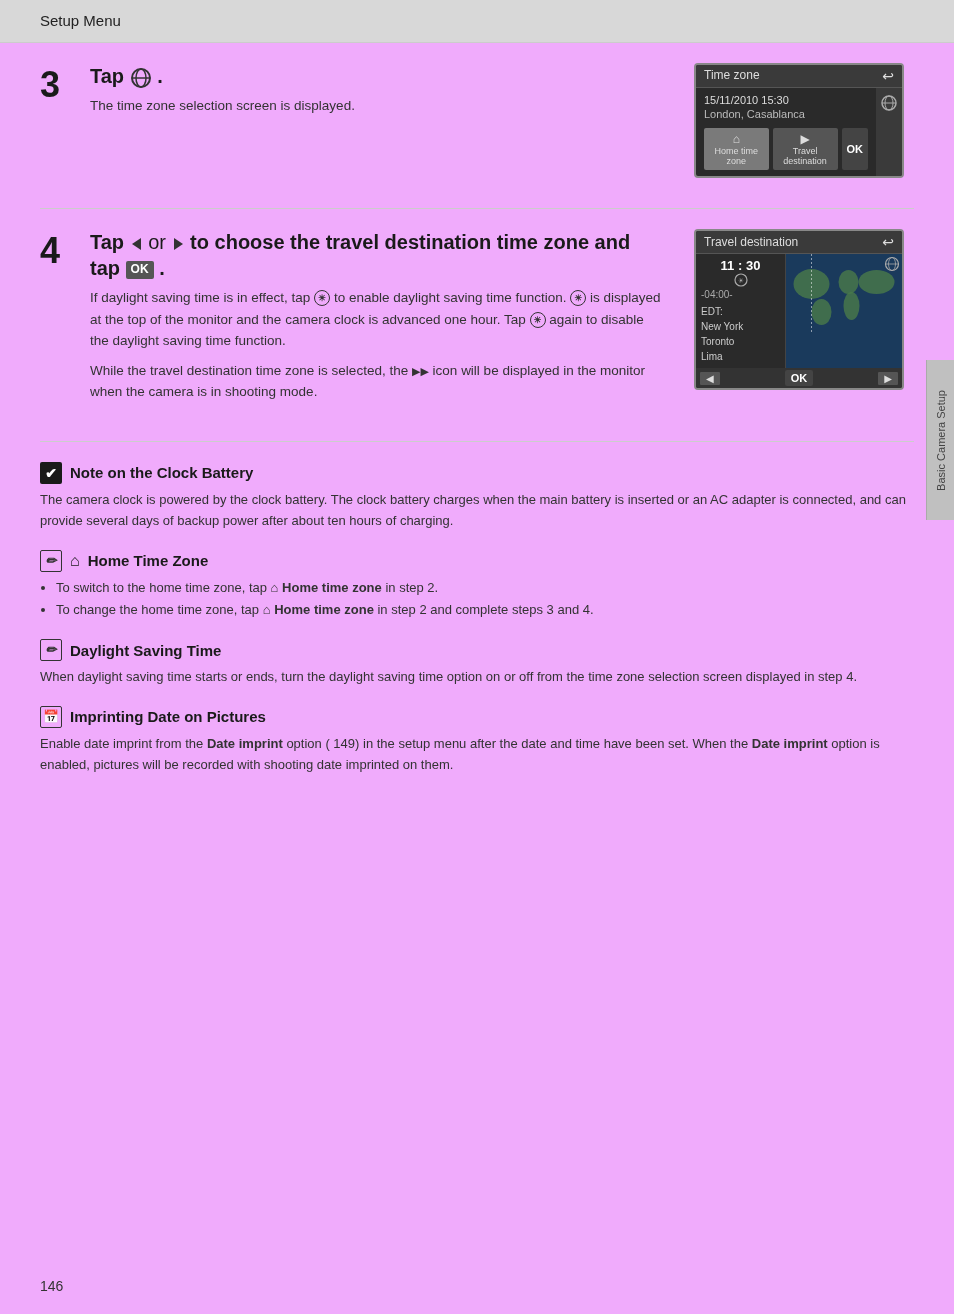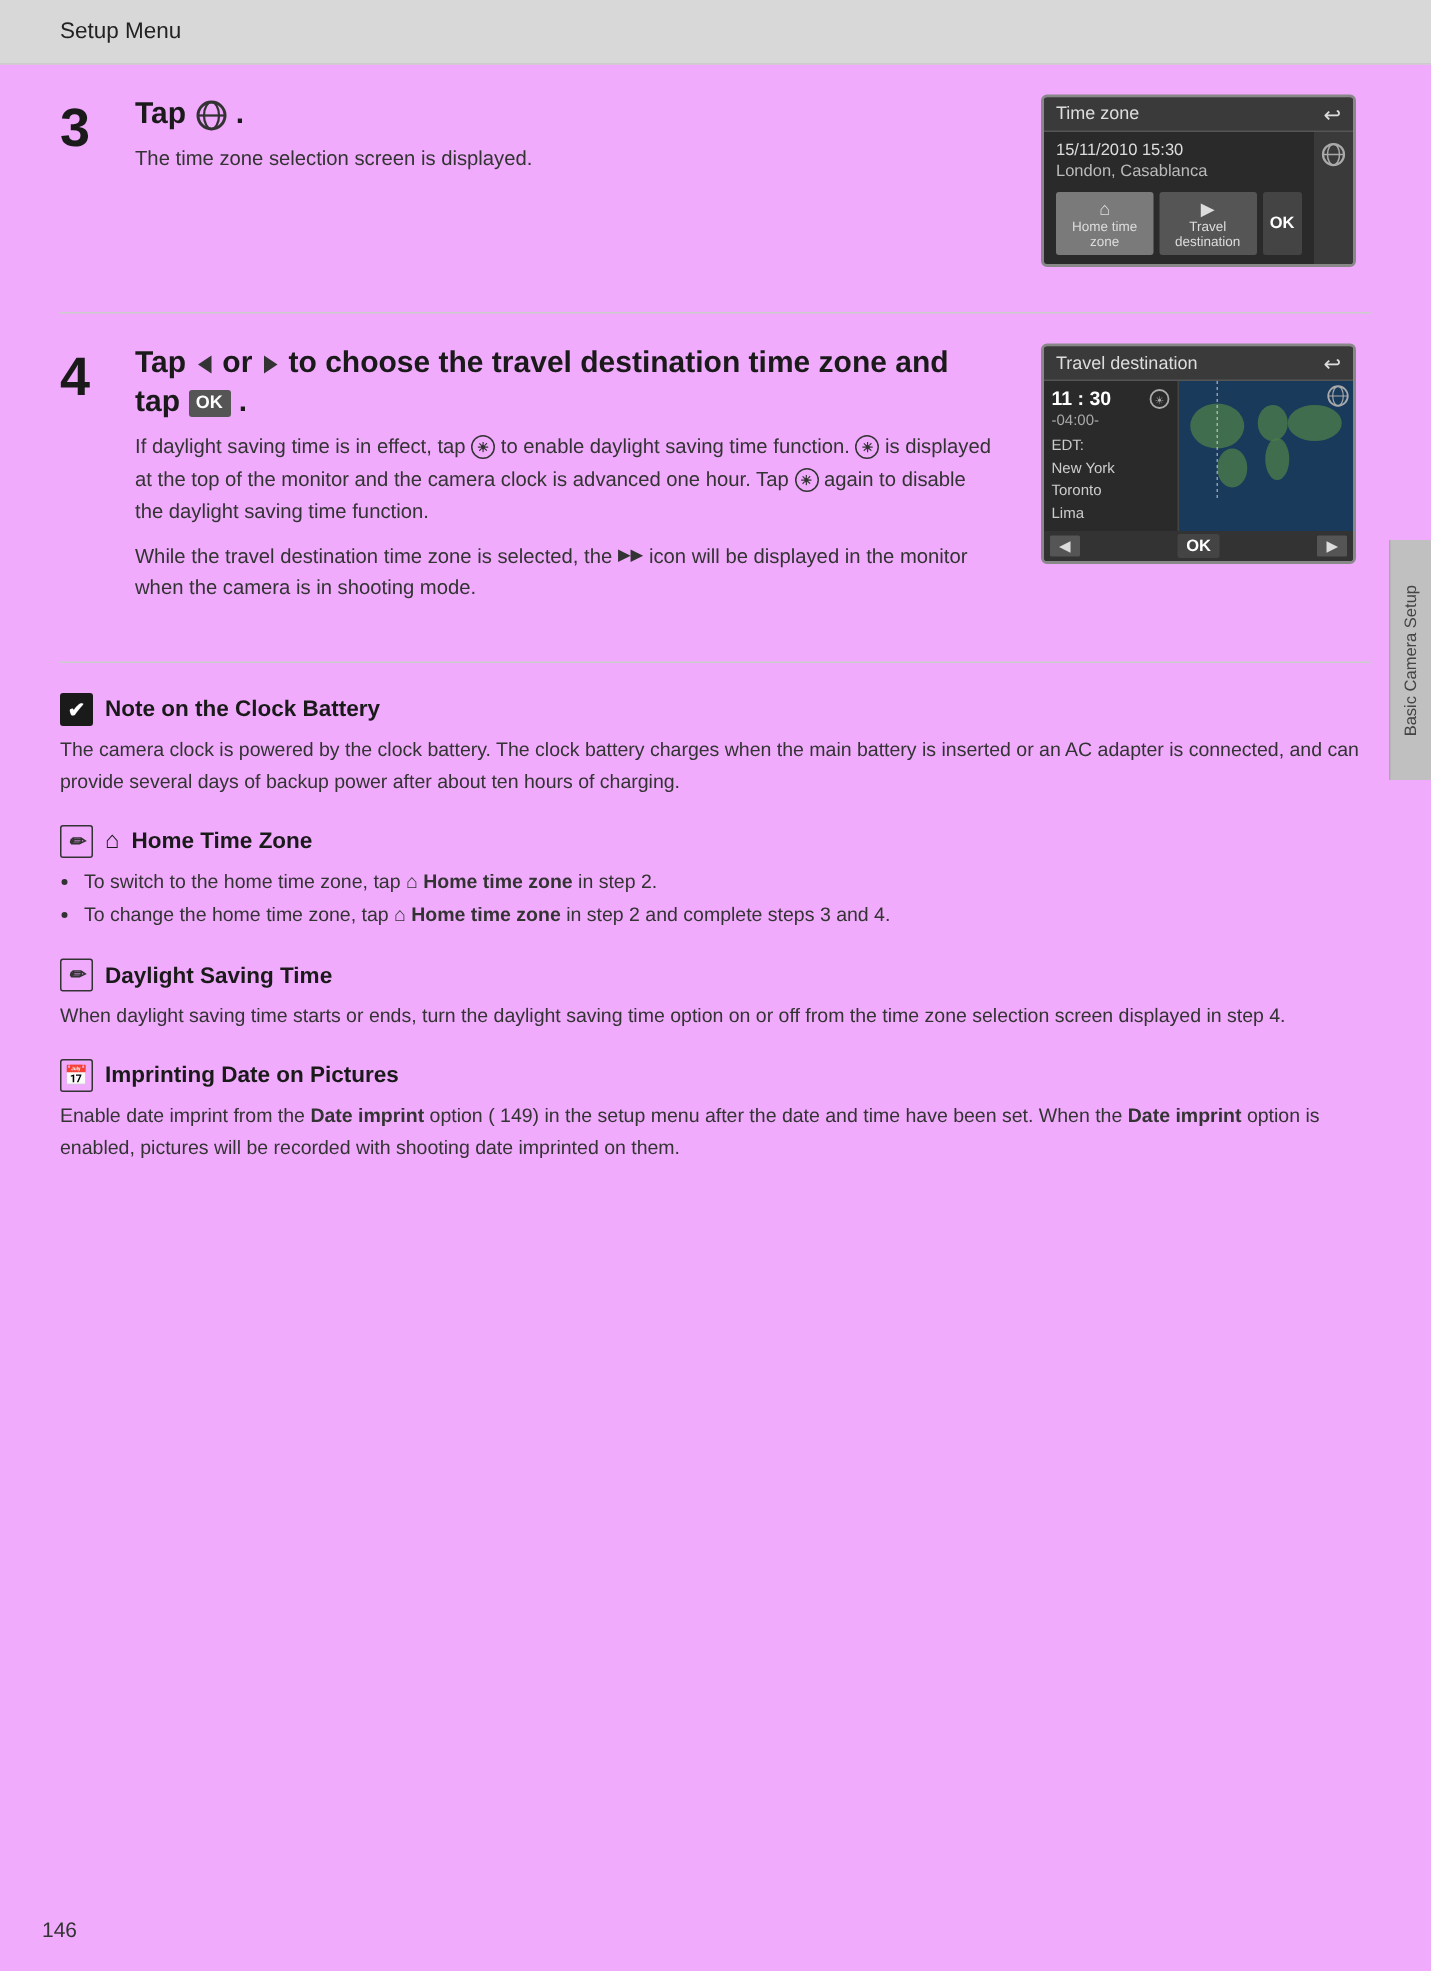--- a/index.html
+++ b/index.html
@@ -191,21 +191,21 @@
 
     .note-list li {
       margin-bottom: 2px;
       list-style: disc;
     }
 
     
     .page-number {
       position: absolute;
       bottom: 20px;
-      left: 28px;
+      left: 40px;
       font-size: 14px;
       color: #333;
     }
 
     
     .side-tab {
       position: absolute;
       right: 0;
       top: 360px;
       width: 28px;
@@ -345,21 +345,21 @@
     </div>
 
     <hr class="divider">
 
     <div class="step">
       <div class="step-number">4</div>
       <div class="step-content">
         <div class="step-title">
           <span>Tap </span>
           <span style="display:inline-block;width:0;height:0;border-top:6px solid transparent;border-bottom:6px solid transparent;border-right:9px solid #333;vertical-align:middle;margin:0 2px;"></span>
-          <span style="font-size:20px;font-weight:bold;"> or </span>
+          <span style="font-size:20px;font-weight:normal;"> or </span>
           <span style="display:inline-block;width:0;height:0;border-top:6px solid transparent;border-bottom:6px solid transparent;border-left:9px solid #333;vertical-align:middle;margin:0 2px;"></span>
           <span> to choose the travel destination time zone and tap </span>
           <span class="inline-ok">OK</span>
           <span>.</span>
         </div>
         <div class="step-description">
           <span>If daylight saving time is in effect, tap </span>
           <span class="dst-icon" style="font-size:9px;width:16px;height:16px;">☀</span>
           <span> to enable daylight saving time function. </span>
           <span class="dst-icon" style="font-size:9px;width:16px;height:16px;">☀</span>
@@ -375,21 +375,21 @@
       </div>
       <div class="step-image">
 
         <div class="travel-screen">
           <div class="travel-header">
             <span>Travel destination</span>
             <span style="font-size:14px;">↩</span>
           </div>
           <div style="display:flex;">
             <div style="width:90px;padding:4px 5px;border-right:1px solid #444;">
-              <div style="display:flex;justify-content:space-between;align-items:center;margin-bottom:2px;">
+              <div style="display:flex;justify-content:space-between;align-items:center;margin-bottom:2px;flex-direction:column;">
                 <span style="color:#fff;font-size:13px;font-weight:bold;">11 : 30</span>
                 <svg width="14" height="14" viewBox="0 0 14 14">
                   <circle cx="7" cy="7" r="6" fill="none" stroke="#aaa" stroke-width="1.2"></circle>
                   <text x="7" y="10" text-anchor="middle" font-size="7" fill="#aaa">☀</text>
                 </svg>
               </div>
               <div style="color:#aaa;font-size:10px;margin-bottom:4px;">-04:00-</div>
               <div class="city-list">
                 <div>EDT:</div>
                 <div>New York</div>

